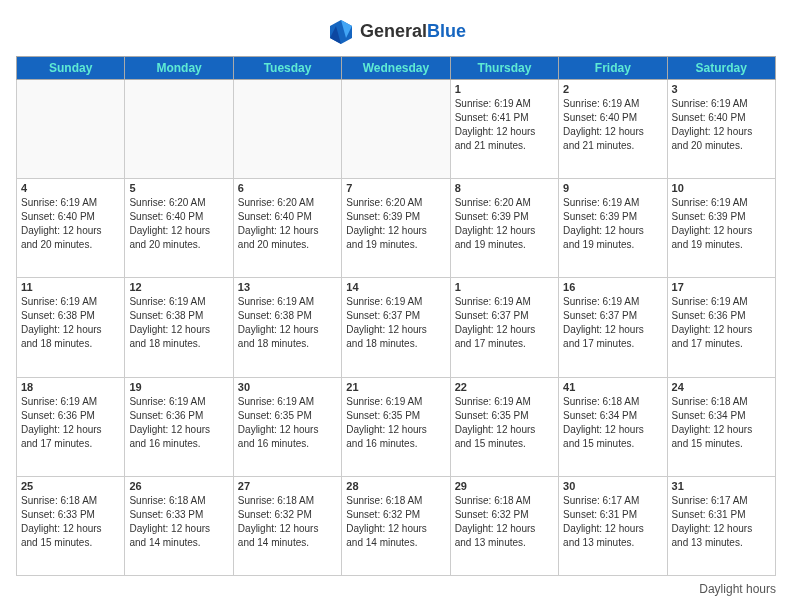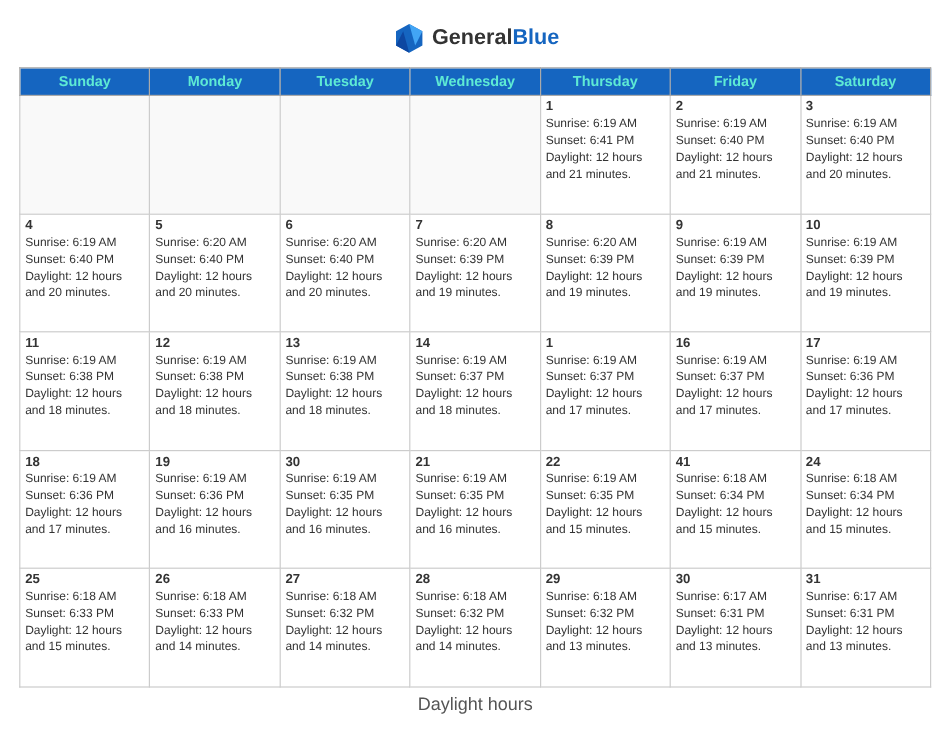--- a/index.html
+++ b/index.html
@@ -78,23 +78,23 @@
       display: block;
       margin-bottom: 2px;
     }
     .day-info {
       font-size: 10px;
       line-height: 1.4;
       color: #333;
     }
     .footer {
       margin-top: 6px;
-      font-size: 15px;
+      font-size: 12px;
       color: #555;
-      text-align: center;
+      text-align: right;
     }
   </style>
 </head>
 <body>
 
 <div class="page">
   <div class="header">
     <div class="logo">
       <svg class="logo-icon" viewBox="0 0 30 30">
         <polygon points="15,4 26,10 26,22 15,28 4,22 4,10" fill="#1565c0"></polygon>

